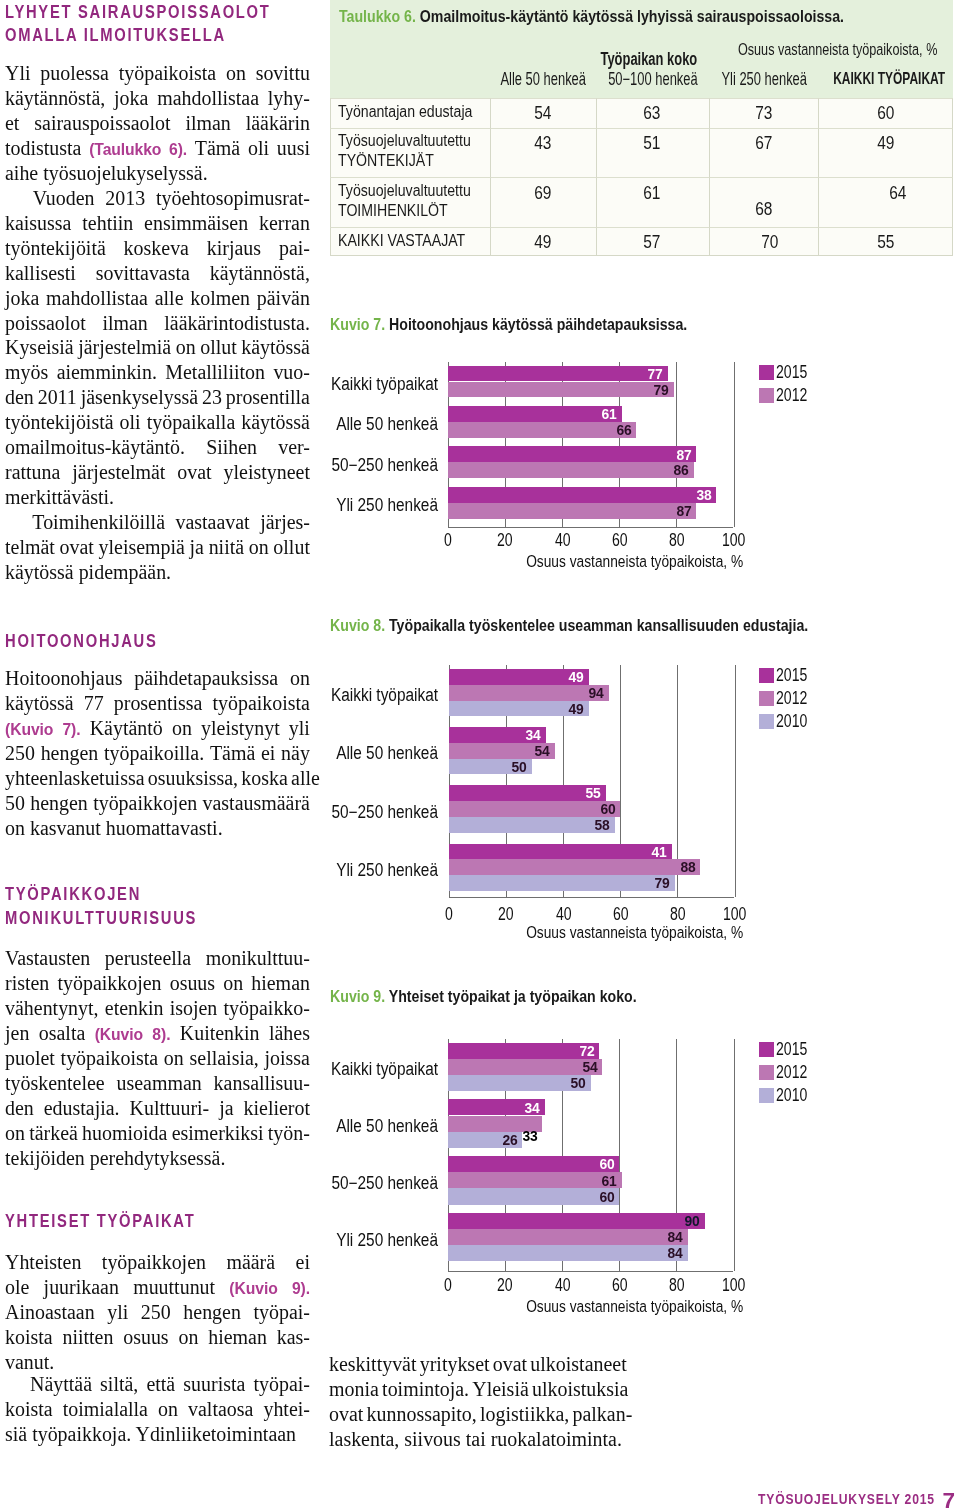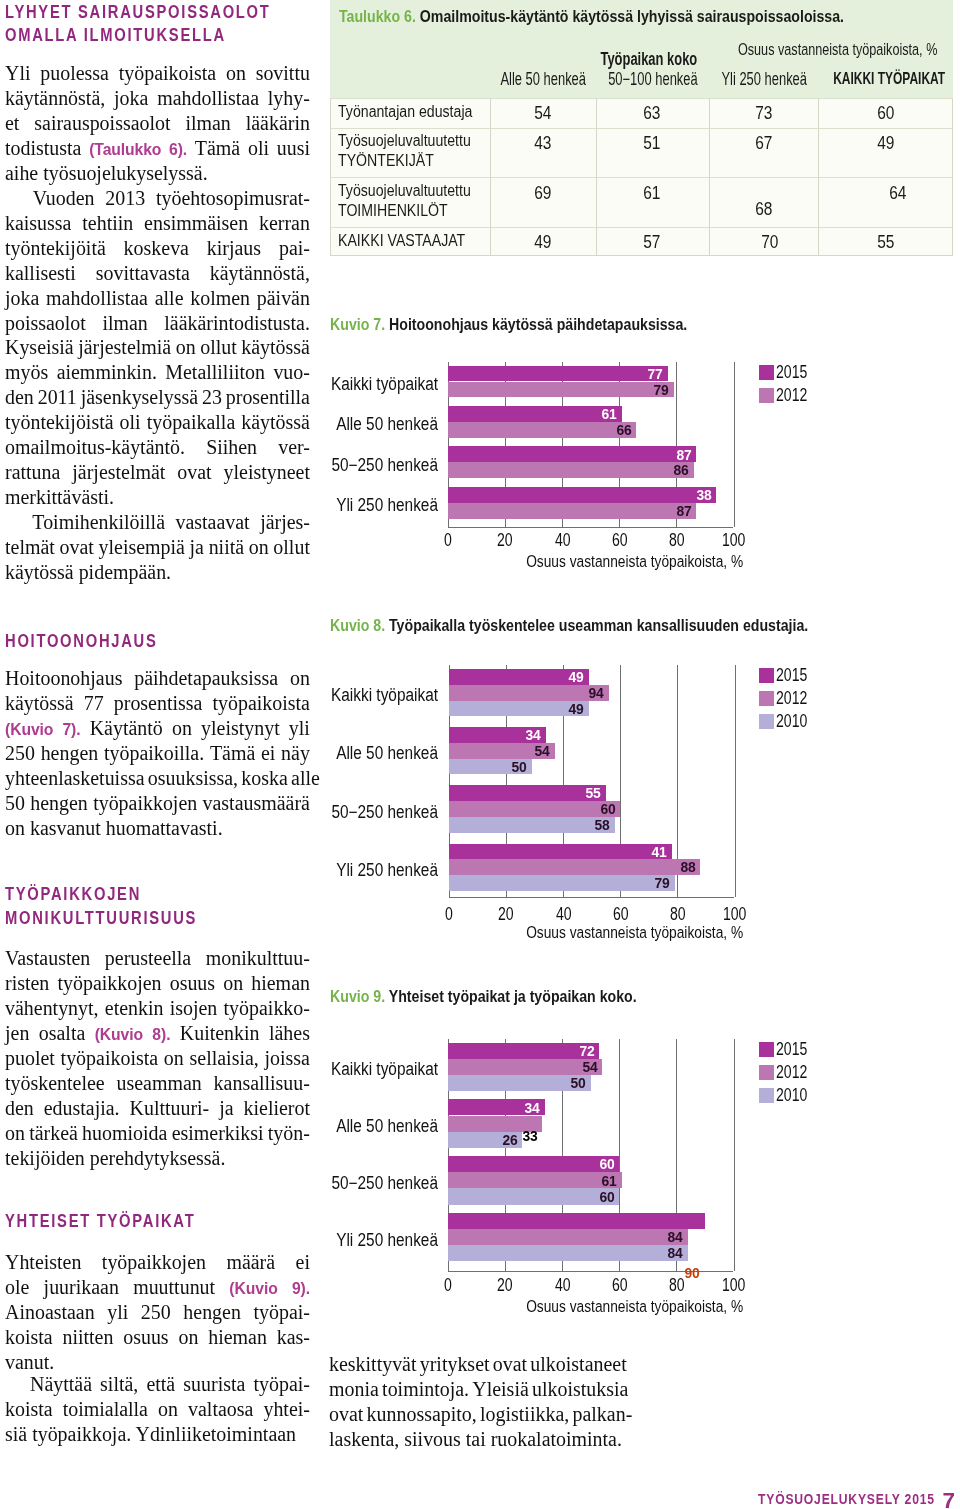--- a/index.html
+++ b/index.html
@@ -521,21 +521,21 @@
   <div class="vlab" style="left:153.88px;top:1135.00px;color:#2a0f26"><span>26</span></div>
   <div class="catlab" style="left:-79px;width:187.0px;top:1115.10px">Alle 50 henkeä</div>
   <div class="bar" style="left:118.20px;top:1156.00px;width:171.18px;height:16.20px;background:#A8319B"></div>
   <div class="vlab" style="left:250.88px;top:1159.30px;color:#ffffff"><span>60</span></div>
   <div class="bar" style="left:118.20px;top:1172.20px;width:174.03px;height:16.20px;background:#BC77B3"></div>
   <div class="vlab" style="left:253.73px;top:1175.50px;color:#2a0f26"><span>61</span></div>
   <div class="bar" style="left:118.20px;top:1188.40px;width:171.18px;height:16.20px;background:#B3AFD8"></div>
   <div class="vlab" style="left:250.88px;top:1191.70px;color:#2a0f26"><span>60</span></div>
   <div class="catlab" style="left:-79px;width:187.0px;top:1171.80px">50−250 henkeä</div>
   <div class="bar" style="left:118.20px;top:1212.70px;width:256.77px;height:16.20px;background:#A8319B"></div>
-  <div class="vlab" style="left:336.47px;top:1268px;color:#c2410c"><span>90</span></div>
+  <div class="vlab" style="left:336.47px;top:1216.00px;color:#0f172a"><span>90</span></div>
   <div class="bar" style="left:118.20px;top:1228.90px;width:239.65px;height:16.20px;background:#BC77B3"></div>
   <div class="vlab" style="left:319.35px;top:1232.20px;color:#2a0f26"><span>84</span></div>
   <div class="bar" style="left:118.20px;top:1245.10px;width:239.65px;height:16.20px;background:#B3AFD8"></div>
   <div class="vlab" style="left:319.35px;top:1248.40px;color:#2a0f26"><span>84</span></div>
   <div class="catlab" style="left:-79px;width:187.0px;top:1228.50px">Yli 250 henkeä</div>
   <div class="tlab" style="left:88.20px;width:60px;top:1275.5px"><span>0</span></div>
   <div class="tlab" style="left:145.26px;width:60px;top:1275.5px"><span>20</span></div>
   <div class="tlab" style="left:202.32px;width:60px;top:1275.5px"><span>40</span></div>
   <div class="tlab" style="left:259.38px;width:60px;top:1275.5px"><span>60</span></div>
   <div class="tlab" style="left:316.44px;width:60px;top:1275.5px"><span>80</span></div>

